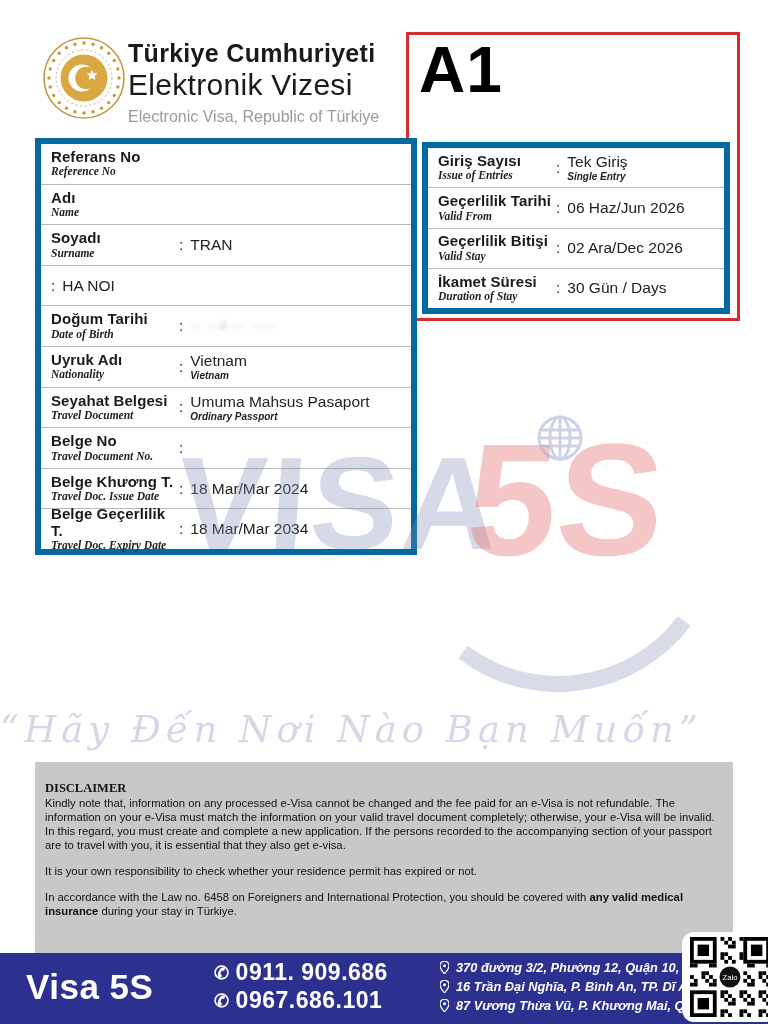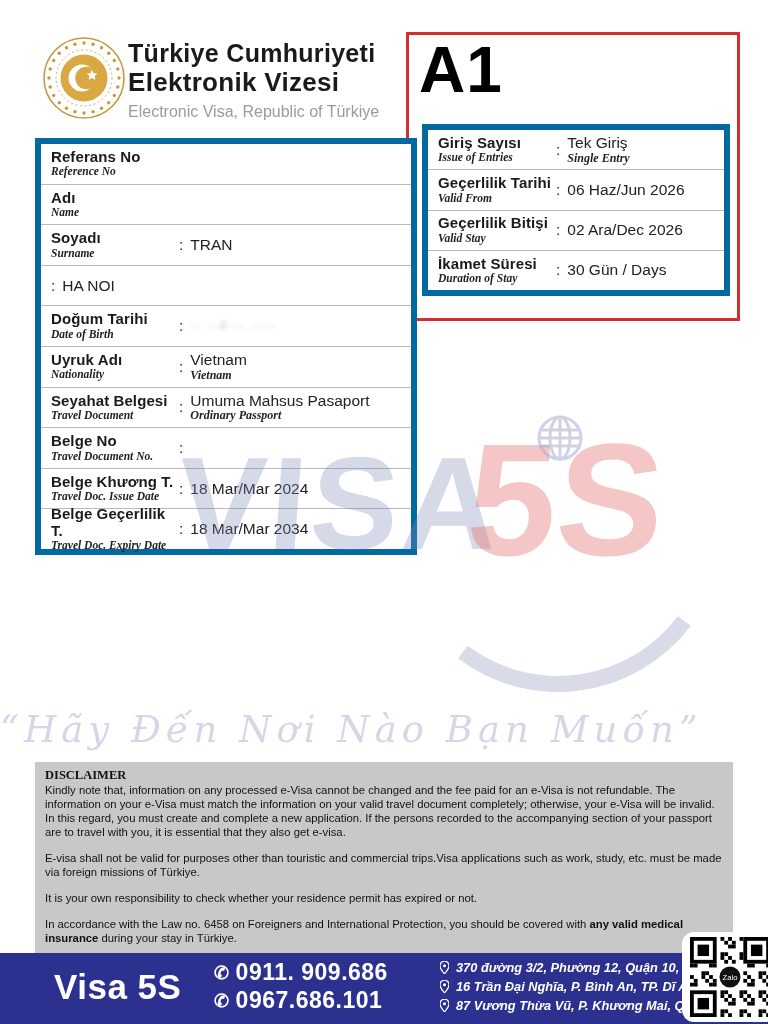--- a/index.html
+++ b/index.html
@@ -3,69 +3,69 @@
 <meta charset="utf-8">
 <style>
   html,body{margin:0;padding:0;background:#fff;}
   .page{position:relative;width:768px;height:1024px;background:#ffffff;overflow:hidden;
         font-family:"Liberation Sans",sans-serif;color:#1a1a1a;}
 
   
   .emblem{position:absolute;left:42px;top:36px;width:84px;height:84px;}
   .header-text{position:absolute;left:128px;top:40px;}
   .title1{font-size:25px;font-weight:bold;line-height:1.1;letter-spacing:.3px;}
-  .title2{font-size:26px;font-weight:bold;line-height:1.1;letter-spacing:.3px;}
+  .title2{font-size:30px;font-weight:normal;line-height:1.1;letter-spacing:.3px;}
   .subtitle{font-size:16px;color:#9b9b9b;margin-top:7px;}
 
   
   .code-box{position:absolute;left:406px;top:32px;width:328px;height:283px;
             border:3px solid #d32f2f;background:transparent;}
   .code{font-size:64px;font-weight:bold;color:#000;margin:2px 0 0 10px;letter-spacing:1px;line-height:1.05;}
 
   
   .info-table{background:#fff;border:6px solid #0369a1;display:flex;flex-direction:column;}
   .left-table{position:absolute;left:35px;top:138px;width:370px;height:405px;}
-  .visa-table{position:absolute;left:13px;top:89px;width:296px;height:160px;}
+  .visa-table{position:absolute;left:13px;top:107px;width:296px;height:160px;}
   .row{flex:1;display:flex;align-items:center;border-bottom:1px solid #b9b9b9;padding-left:10px;min-height:0;}
   .row:last-child{border-bottom:none;}
   .labels{width:128px;flex:none;}
   .visa-table .labels{width:118px;}
   .lab-tr{font-size:15px;font-weight:bold;line-height:1.1;letter-spacing:.1px;}
   .lab-en{font-size:11.5px;font-weight:bold;font-style:italic;
           font-family:"Liberation Serif",serif;line-height:1.15;color:#222;}
   .vals{display:flex;align-items:center;gap:7px;font-size:15.5px;color:#222;min-width:0;}
   .colon{flex:none;}
   .val-main{line-height:1.15;white-space:nowrap;}
-  .val-sub{font-size:12px;font-style:italic;font-weight:bold;font-family:Liberation Serif, serif;
+  .val-sub{font-size:10px;font-style:italic;font-weight:bold;font-family:Liberation Sans, sans-serif;
            line-height:1.15;color:#222;}
   .redacted .val-main{filter:blur(2px);color:#8a8a8a;font-size:13px;letter-spacing:2px;}
 
   
   .wm{position:absolute;pointer-events:none;user-select:none;}
   .wm-visa{left:178px;top:428px;font-size:132px;font-weight:bold;letter-spacing:4px;
            color:rgba(128,136,180,0.32);transform:skewX(-4deg);}
   .wm-5s{left:468px;top:408px;font-size:160px;font-weight:bold;color:rgba(231,118,118,0.42);
          transform:skewX(-4deg);}
   .wm-arc{left:392px;top:360px;width:300px;height:300px;border:16px solid transparent;
           border-bottom-color:rgba(128,136,180,0.30);border-radius:50%;transform:rotate(-8deg);}
   .wm-globe{left:536px;top:414px;width:48px;height:48px;opacity:.55;}
   .wm-slogan{left:0;top:708px;width:652px;text-align:center;
              font-family:"DejaVu Serif",serif;font-style:italic;font-size:37px;
              color:rgba(148,156,194,0.40);letter-spacing:5px;white-space:nowrap;}
 
   
   .disclaimer{position:absolute;left:35px;top:762px;width:698px;height:191px;
-              background:#c8c8c8;padding:6px 10px;box-sizing:border-box;overflow:hidden;}
+              background:#c8c8c8;padding:19px 10px;box-sizing:border-box;overflow:hidden;}
   .disc-title{font-family:"Liberation Serif",serif;font-weight:bold;font-size:12.5px;color:#111;}
   .disclaimer p{margin:0 0 12px 0;font-size:11.3px;line-height:1.24;color:#111;}
   .disclaimer p b{font-weight:bold;}
 
   
   .footer{position:absolute;left:0;top:953px;width:768px;height:71px;background:#2c308f;color:#fff;}
-  .brand{position:absolute;left:26px;top:14px;font-size:35px;font-weight:bold;letter-spacing:.5px;margin-left:28px;}
+  .brand{position:absolute;left:26px;top:14px;font-size:35px;font-weight:bold;letter-spacing:.5px;}
   .phones{position:absolute;left:214px;top:6px;display:flex;flex-direction:column;gap:1px;}
   .phone-row{display:flex;align-items:center;gap:6px;font-size:23px;font-weight:bold;letter-spacing:.5px;}
   .phone-ico{font-size:18px;line-height:1;}
   .addresses{position:absolute;left:440px;top:7px;display:flex;flex-direction:column;gap:4px;width:330px;}
   .addr-row{display:flex;align-items:center;gap:7px;font-size:12.8px;font-weight:bold;font-style:italic;
             white-space:nowrap;}
   .pin-ico{flex:none;width:9px;height:13px;}
 
   
   .qr-card{position:absolute;left:661px;top:932px;width:96px;height:90px;background:#fff;
@@ -328,21 +328,20 @@
       <line x1="3" y1="32" x2="45" y2="32"></line>
       <line x1="24" y1="3" x2="24" y2="45"></line>
     </g>
   </svg>
   <div class="wm wm-slogan">“Hãy Đến Nơi Nào Bạn Muốn”</div>
 
   <div class="disclaimer">
     <div class="disc-title">DISCLAIMER</div>
     <div id="disc-paragraphs">
         <p><span>Kindly note that, information on any processed e-Visa cannot be changed and the fee paid for an e-Visa is not refundable. The information on your e-Visa must match the information on your valid travel document completely; otherwise, your e-Visa will be invalid. In this regard, you must create and complete a new application. If the persons recorded to the accompanying section of your passport are to travel with you, it is essential that they also get e-visa.</span></p>
-        <p><span>E-visa shall not be valid for purposes other than touristic and commercial trips.Visa applications such as work, study, etc. must be made via foreign missions of Türkiye.</span></p>
         <p><span>It is your own responsibility to check whether your residence permit has expired or not.</span></p>
         <p><span>In accordance with the Law no. 6458 on Foreigners and International Protection, you should be covered with </span><b>any valid medical insurance</b><span> during your stay in Türkiye.</span></p>
       </div>
   </div>
 
   <div class="footer">
     <div class="brand">Visa 5S</div>
     <div class="phones" id="phones">
         <div class="phone-row">
           <span class="phone-ico">✆</span>

